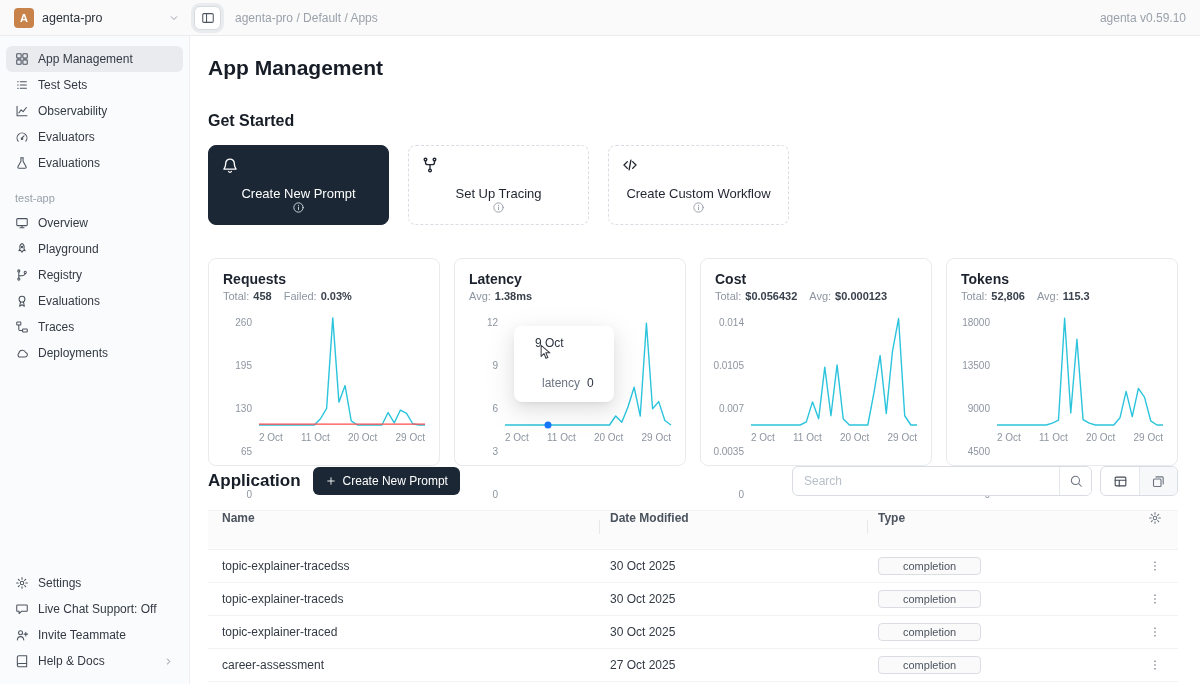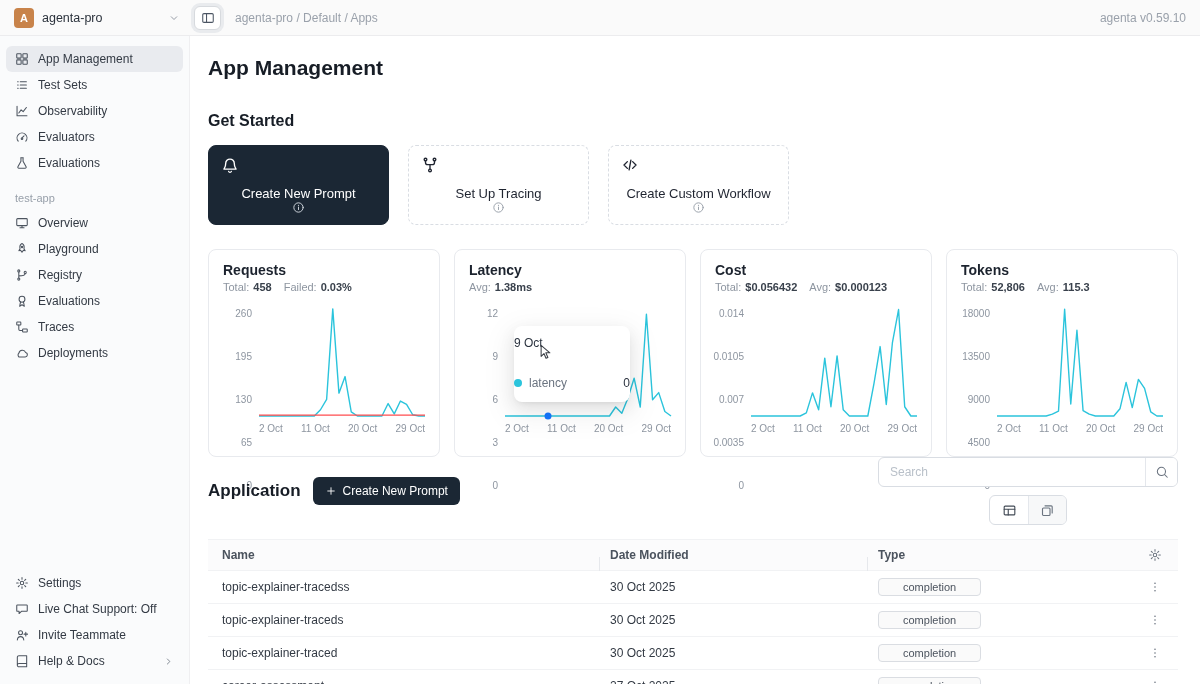--- a/index.html
+++ b/index.html
@@ -34,60 +34,60 @@
   .section-heading { font-size:16px; font-weight:700; color:#171d26; margin-top:32px; }
 
   .gs-cards { display:flex; gap:19px; margin-top:15px; }
   .gs-card { width:181px; height:80px; border:1px dashed #d9dde3; border-radius:8px; background:#fff; padding:10px 12px; display:flex; flex-direction:column; justify-content:space-between; cursor:pointer; }
   .gs-card.dark { background:var(--dark,#1b2734); border:1px solid var(--dark,#1b2734); color:#fff; }
   .gs-icon .ic { width:18px; height:18px; }
   .gs-bottom { display:flex; align-items:center; justify-content:space-between; font-size:13px; font-weight:500;flex-direction:column; }
   .gs-info .ic { width:13px; height:13px; color:#9aa1ab; }
   .gs-card.dark .gs-info .ic { color:#cdd3da; }
 
-  .metrics { display:flex; gap:14px; margin-top:24px; }
+  .metrics { display:flex; gap:14px; margin-top:33px; }
   .metric-card { flex:1; height:208px; border:1px solid #e8eaee; border-radius:8px; padding:12px 14px; background:#fff; }
   .metric-title { font-size:14px; font-weight:700; color:#1c232e; }
   .metric-stats { display:flex; gap:12px; margin-top:3px; font-size:11px; color:#8d95a0;align-items:center; }
   .stat b { color:#39414c; font-weight:600; margin-left:4px; }
   .chart-wrap { display:flex; margin-top:15px; }
   .yticks { width:36px; display:flex; flex-direction:column; justify-content:space-between; align-items:flex-end; height:108px; padding-right:7px; font-size:10px; color:#8d95a0;gap:32px; }
   .plot { flex:1; height:108px; position:relative; }
   .plot svg { width:100%; height:100%; display:block; overflow:visible; }
   .hover-dot { position:absolute; width:7px; height:7px; border-radius:50%; background:var(--marker,#1677ff); transform:translate(-50%,50%); }
   .xticks { display:flex; justify-content:space-between; margin-top:7px; padding-left:36px; font-size:10px; color:#8d95a0; }
 
   .app-bar { display:flex; align-items:center; gap:12px; }
   .app-heading { font-size:17px; font-weight:700; color:#171d26; }
   .create-btn { display:flex; align-items:center; gap:6px; background:var(--dark,#1b2734); color:#fff; border:none; border-radius:6px; height:28px; padding:0 12px; font-size:12px; font-family:inherit; cursor:pointer; }
   .create-btn .ic { width:12px; height:12px; }
-  .app-tools { margin-left:auto; display:flex; align-items:center; gap:8px;flex-direction:column; }
+  .app-tools { margin-left:auto; display:flex; align-items:center; gap:8px; }
   .search-box { display:flex; align-items:center; width:300px; height:30px; border:1px solid #d9dde3; border-radius:6px; background:#fff; overflow:hidden; }
   .search-box input { flex:1; height:100%; border:none; outline:none; padding:0 11px; font-size:12px; font-family:inherit; color:#333; background:transparent; }
   .search-box input::placeholder { color:#b9c0c9; }
   .search-btn { width:32px; height:100%; display:flex; align-items:center; justify-content:center; border:none; border-left:1px solid #e4e7ec; background:#fff; color:#6b7480; cursor:pointer; }
   .segmented { display:flex; height:30px; border:1px solid #d9dde3; border-radius:6px; overflow:hidden; background:#fff; }
   .seg { width:38px; display:flex; align-items:center; justify-content:center; color:#434b56; cursor:pointer; }
   .seg + .seg { border-left:1px solid #e4e7ec; }
   .seg.inactive { background:#f7f8f9; color:#6b7480; }
   .seg .ic { width:15px; height:15px; }
 
   .table { margin-top:14px; }
-  .table-head { display:flex; align-items:center; height:32px; background:#fbfbfc; border-top:1px solid #f1f2f4; border-bottom:1px solid #f1f2f4; font-size:12px; font-weight:600; color:#4b535e; }
+  .table-head { display:flex; align-items:flex-start; height:40px; background:#fbfbfc; border-top:1px solid #f1f2f4; border-bottom:1px solid #f1f2f4; font-size:12px; font-weight:600; color:#4b535e; }
   .col-name { width:402px; padding-left:14px; }
   .col-date { width:268px; }
   .col-type { width:232px; }
   .col-actions { flex:1; display:flex; justify-content:flex-end; padding-right:16px; }
   .table-head .col-name, .table-head .col-date { position:relative; }
   .table-head .col-name::after, .table-head .col-date::after { content:""; position:absolute; right:10px; top:9px; height:14px; width:1px; background:#e6e8ec; }
   .table-row { display:flex; align-items:center; height:33px; border-bottom:1px solid #f1f2f4; font-size:12px; color:#333a44; background:#fff; cursor:pointer; }
   .badge { display:inline-block; border:1px solid #dadde2; background:#fafafa; border-radius:4px; padding:2px 24px; font-size:11px; color:#4b535e; }
   .dots, .gear-btn { display:flex; color:#6b7480; cursor:pointer; }
 
-  .tooltip { position:absolute; left:514px; top:326px; width:116px; background:#fff; border-radius:8px; box-shadow:0 3px 6px -4px rgba(0,0,0,.12), 0 6px 16px rgba(0,0,0,.08), 0 9px 28px 8px rgba(0,0,0,.05); padding:10px 0 12px; z-index:20; }
+  .tooltip { position:absolute; left:514px; top:326px; width:100px; background:#fff; border-radius:8px; box-shadow:0 3px 6px -4px rgba(0,0,0,.12), 0 6px 16px rgba(0,0,0,.08), 0 9px 28px 8px rgba(0,0,0,.05); padding:10px 21px 12px; z-index:20; }
   .tt-date { font-size:12px; color:#2c3440; }
   .tt-row { display:flex; align-items:center; gap:7px; margin-top:26px; font-size:12px; color:#6b7480; }
   .tt-dot { width:8px; height:8px; border-radius:50%; background:var(--accent,#2bc4dc); }
   .tt-val { margin-left:auto; color:#2c3440; }
   .cursor { position:absolute; left:537px; top:343px; z-index:21; }
 </style>
 </head>
 <body>
 
 <svg width="0" height="0" style="position:absolute" aria-hidden="true">

